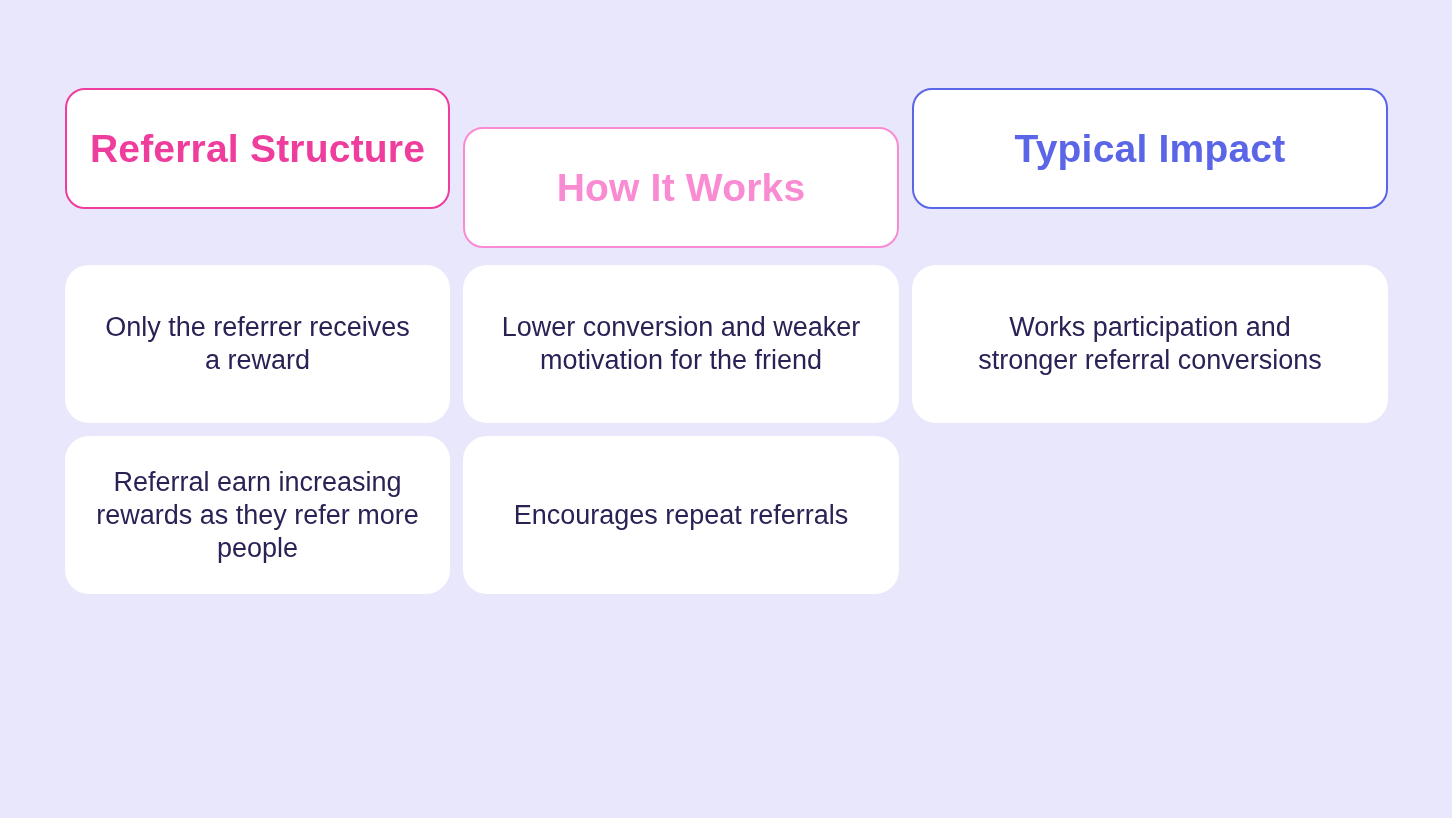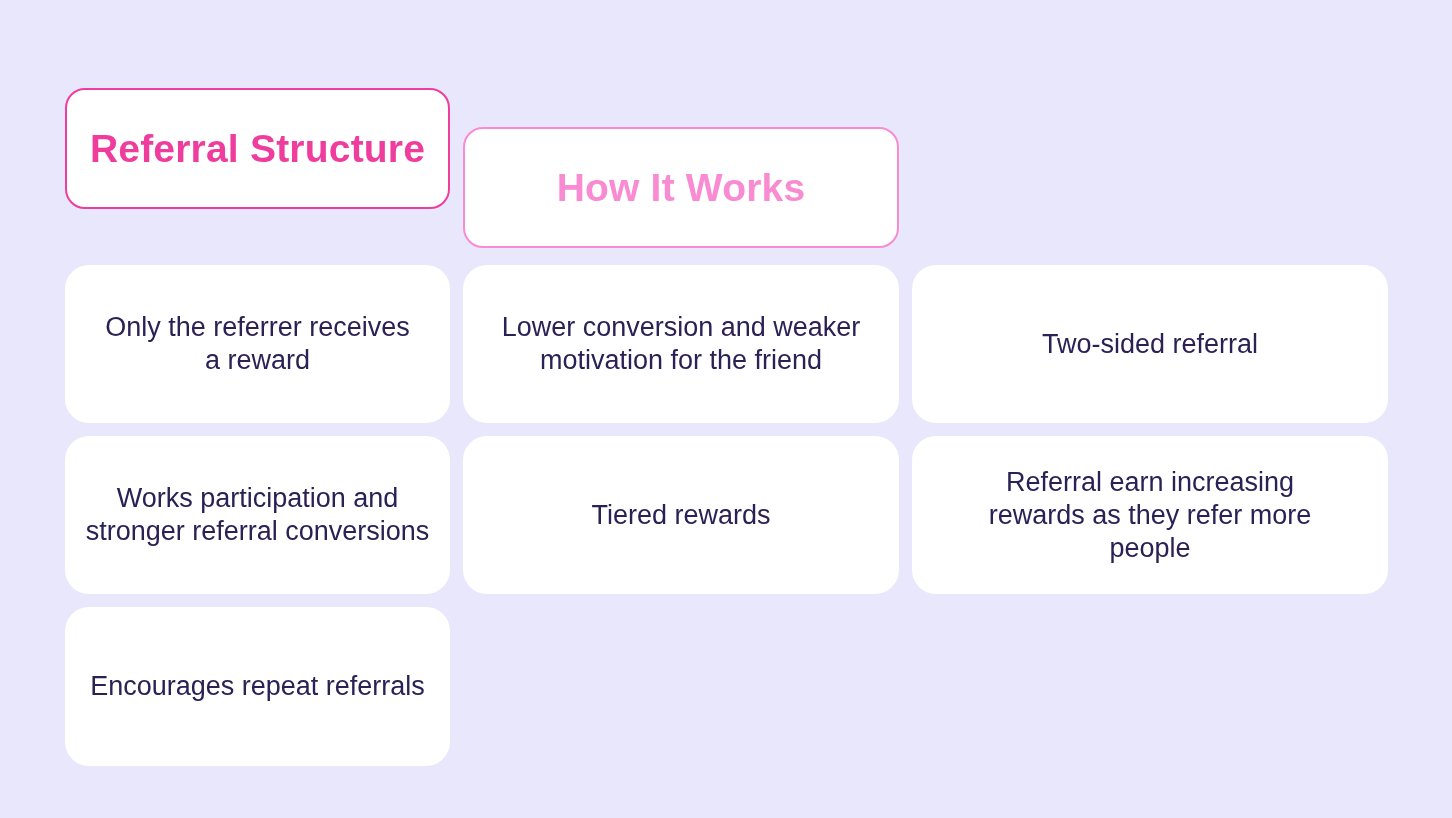--- a/index.html
+++ b/index.html
@@ -62,33 +62,32 @@
   }
 </style>
 </head>
 <body>
 
 <div class="table-wrap">
 
   <div class="grid header-grid">
     <div class="header-cell" style="color: rgb(239, 61, 158);">Referral Structure</div>
     <div class="header-cell" style="color: rgb(249, 139, 210); margin-top: 39px;">How It Works</div>
+    <div class="header-cell" style="color: rgb(91, 101, 231);">Typical Impact</div>
   </div>
 
   <div class="grid body-grid">
 
     <div class="body-cell">Only the referrer receives
 a reward</div>
     <div class="body-cell">Lower conversion and weaker
 motivation for the friend</div>
 
-    <div class="body-cell">Two-sided referral</div>
     <div class="body-cell">Works participation and
 stronger referral conversions</div>
 
-    <div class="body-cell">Tiered rewards</div>
     <div class="body-cell">Referral earn increasing
 rewards as they refer more
 people</div>
     <div class="body-cell">Encourages repeat referrals</div>
   </div>
 
 </div>
 
 </body></html>

